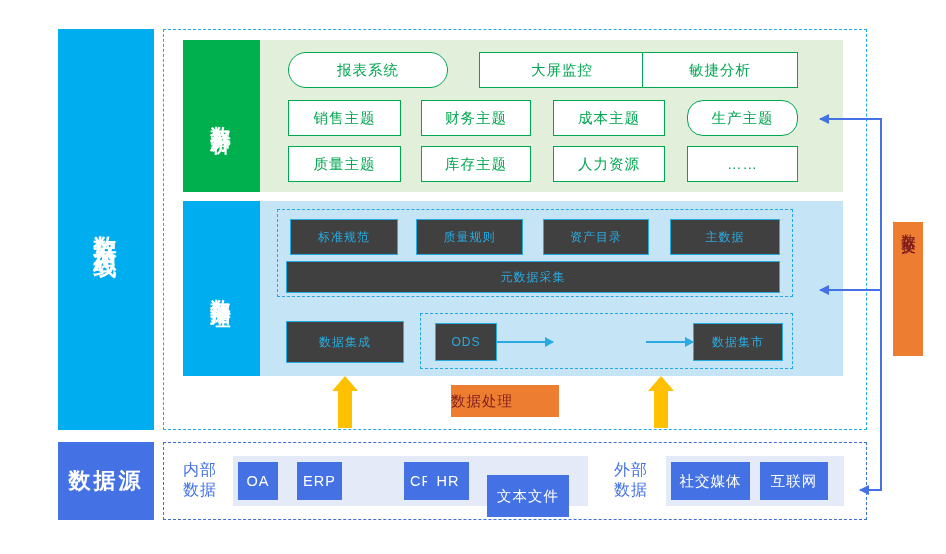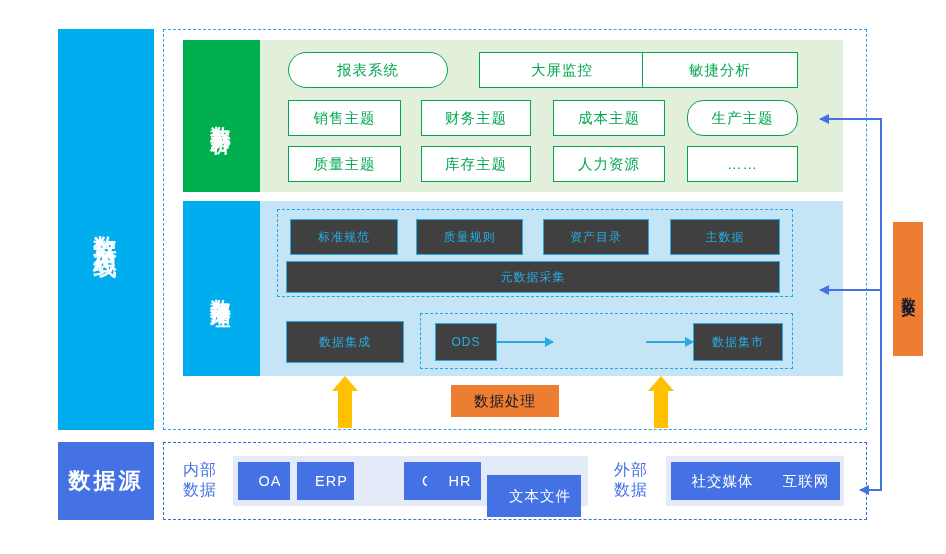--- a/index.html
+++ b/index.html
@@ -109,22 +109,22 @@
   }
   .up-arrow .head{
     position:absolute;left:0;top:0;width:0;height:0;
     border-left:13px solid transparent;
     border-right:13px solid transparent;
     border-bottom:15px solid #FFC000;
   }
 
   
   .orange-tag{
-    position:absolute;background:#ED7D31;color:#0f172a;
-    display:flex;align-items:center;justify-content:center;
+    position:absolute;background:#ED7D31;color:#7f1d1d;
+    display:flex;align-items:center;
     font-size:14.5px;letter-spacing:1px;
   }
   #proc-tag{left:451px;top:385px;width:108px;height:32px;}
   #exchange-tag{
     left:893px;top:222px;width:30px;height:134px;
     writing-mode:vertical-rl;text-orientation:upright;
     font-size:14.5px;letter-spacing:2px;
   }
 
   
@@ -142,21 +142,21 @@
     position:absolute;background:#E4EAF8;
     box-sizing:border-box;
   }
   .src-label{
     position:absolute;color:#4472E4;font-size:16px;
     text-align:center;line-height:20px;letter-spacing:1px;
   }
   .src-chip{
     position:absolute;background:#4472E4;color:#fff;
     display:flex;align-items:center;justify-content:center;
-    font-size:14.5px;letter-spacing:1px;padding-left:12px;
+    font-size:14.5px;letter-spacing:1px;
   }
 </style>
 </head>
 <body>
 
 <div id="canvas">
 
   <div class="vbar" id="data-bus">
     <span>数据总线</span>
   </div>

